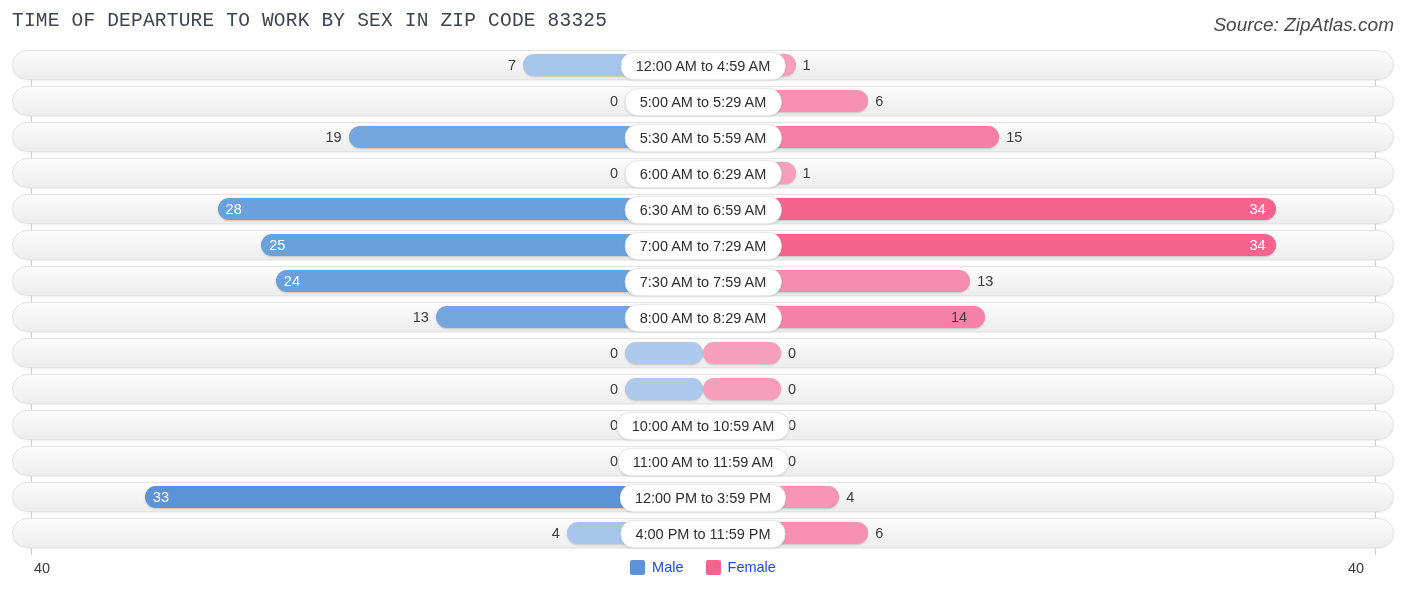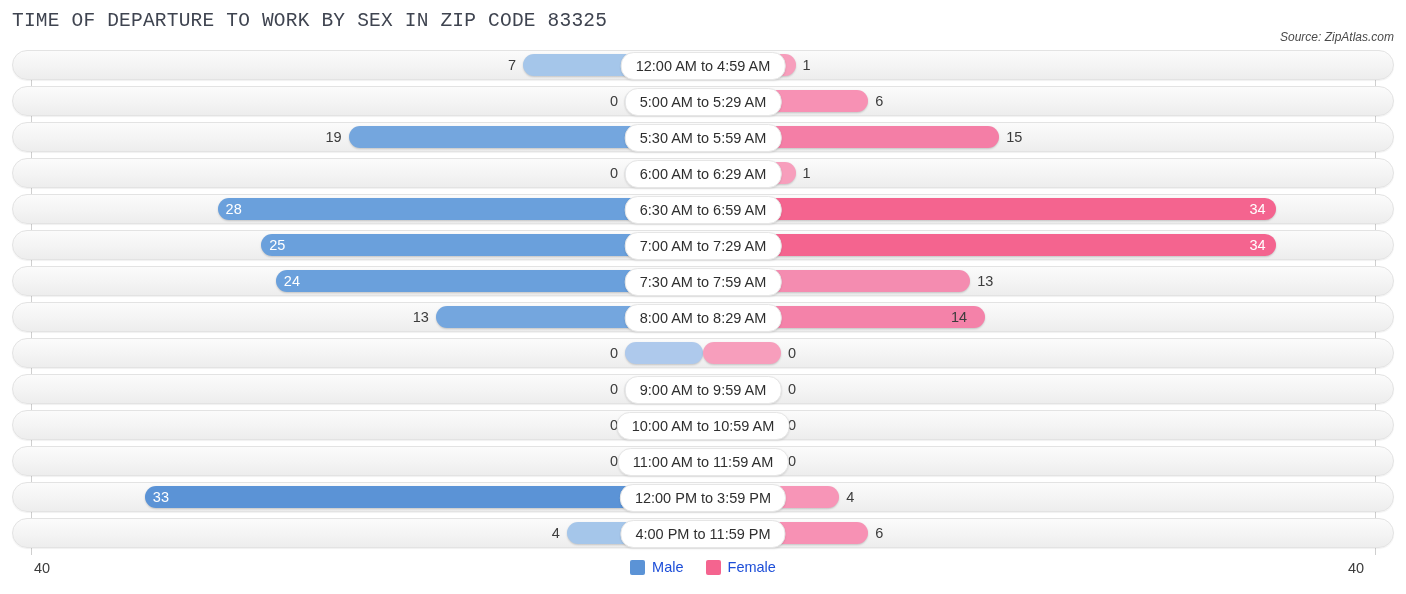--- a/index.html
+++ b/index.html
@@ -7,22 +7,22 @@
     width:1406px;height:594px;background:#ffffff;
     font-family:"Liberation Sans",sans-serif;
     color:#3c3c3c;overflow:hidden;position:relative;
   }
   #chart-title{
     position:absolute;left:12px;top:10px;
     font-size:19.5px;letter-spacing:.2px;color:#3f4450;
     font-weight:400;white-space:nowrap;font-family:Liberation Mono, monospace;
   }
   #source-note{
-    position:absolute;right:12px;top:30px;
-    font-size:12px;font-style:italic;color:#4a4a4a;
+    position:absolute;right:12px;top:14px;
+    font-size:19px;font-style:italic;color:#4a4a4a;
     white-space:nowrap;
   }
   #plot{
     position:absolute;left:0;top:50px;width:1406px;height:505px;
   }
   .axis-line{
     position:absolute;top:0;width:1px;height:505px;
     background:#cfcfcf;
   }
   #axis-left{left:31px;}
@@ -155,21 +155,20 @@
       <div class="val val-out val-male-out" style="right: 776px; width: 40px;">0</div>
       <div class="bar bar-female" style="width: 78px; background: rgb(247, 158, 188);"></div>
       <div class="val val-out val-female-out" style="left: 776px; width: 40px;">0</div>
     </div>
     <div class="row" style="top: 324px;">
       <div class="track"></div>
       <div class="bar bar-male" style="width: 78px; background: rgb(174, 201, 236);"></div>
       <div class="val val-out val-male-out" style="right: 776px; width: 40px;">0</div>
       <div class="bar bar-female" style="width: 78px; background: rgb(247, 158, 188);"></div>
       <div class="val val-out val-female-out" style="left: 776px; width: 40px;">0</div>
-      <div class="cat-label">9:00 AM to 9:59 AM</div>
     </div>
     <div class="row" style="top: 360px;">
       <div class="track"></div>
       <div class="bar bar-male" style="width: 78px; background: rgb(174, 201, 236);"></div>
       <div class="val val-out val-male-out" style="right: 776px; width: 40px;">0</div>
       <div class="bar bar-female" style="width: 78px; background: rgb(247, 158, 188);"></div>
       <div class="val val-out val-female-out" style="left: 776px; width: 40px;">0</div>
       <div class="cat-label">10:00 AM to 10:59 AM</div>
     </div>
     <div class="row" style="top: 396px;">

